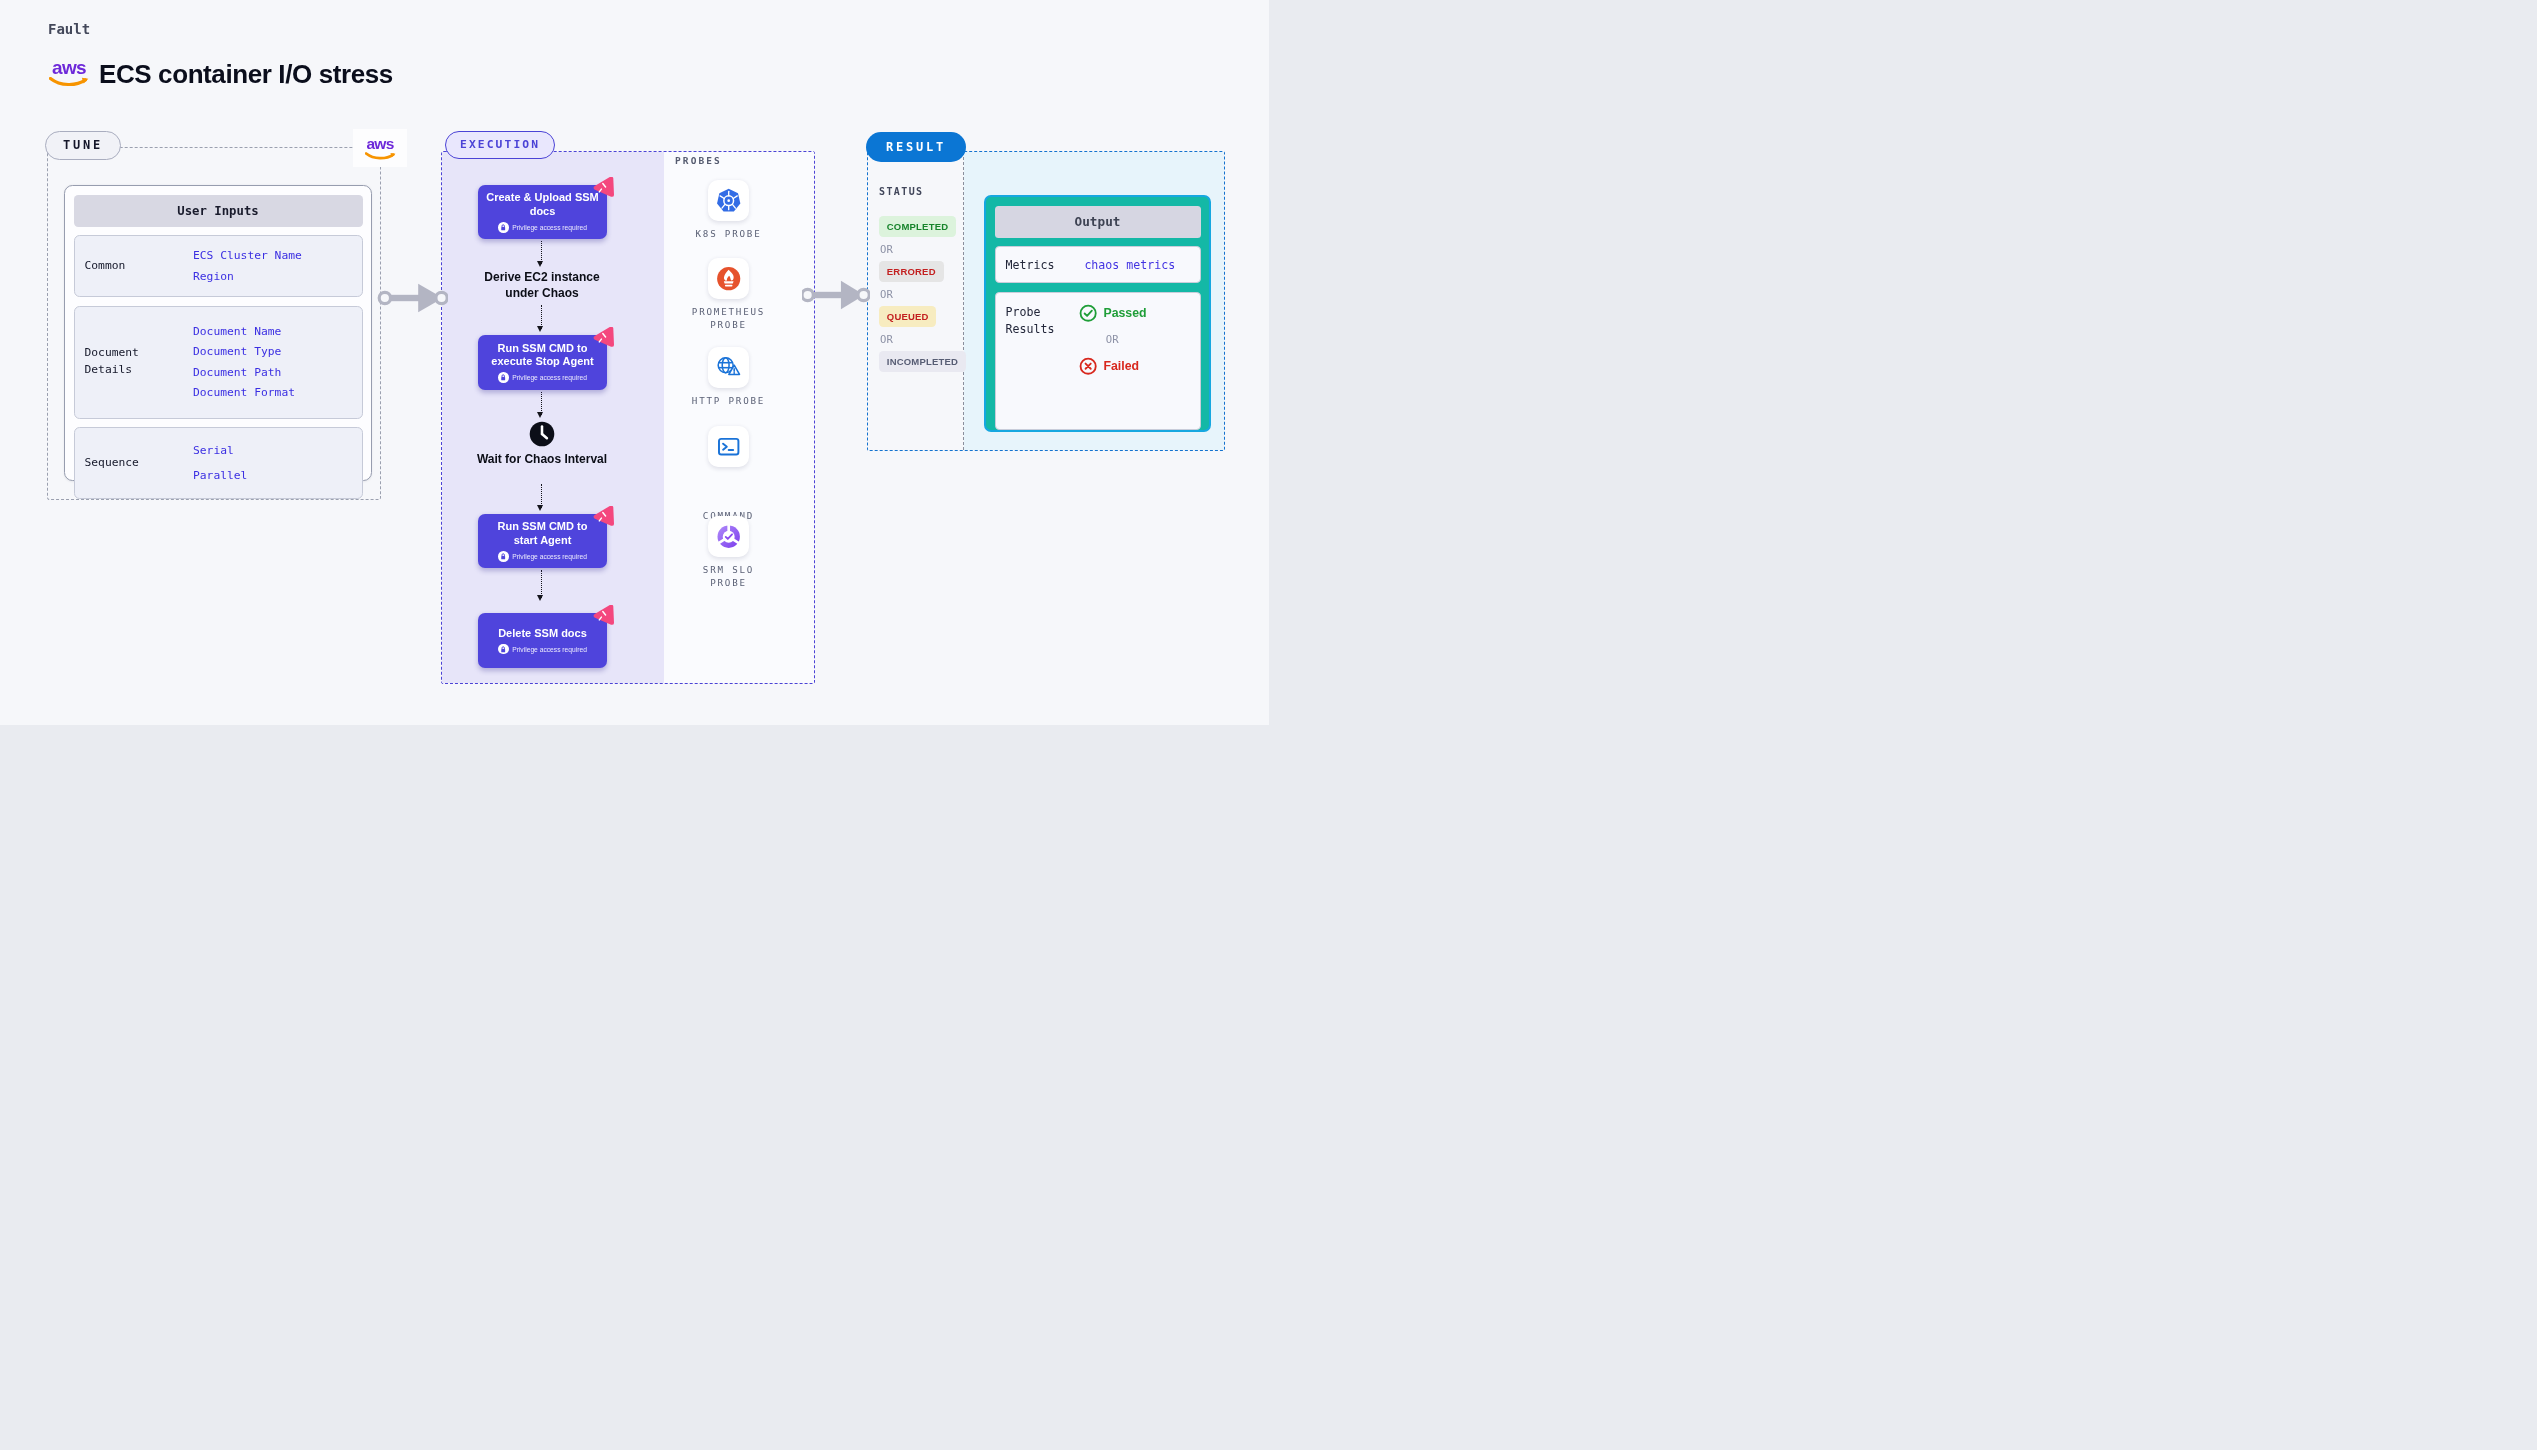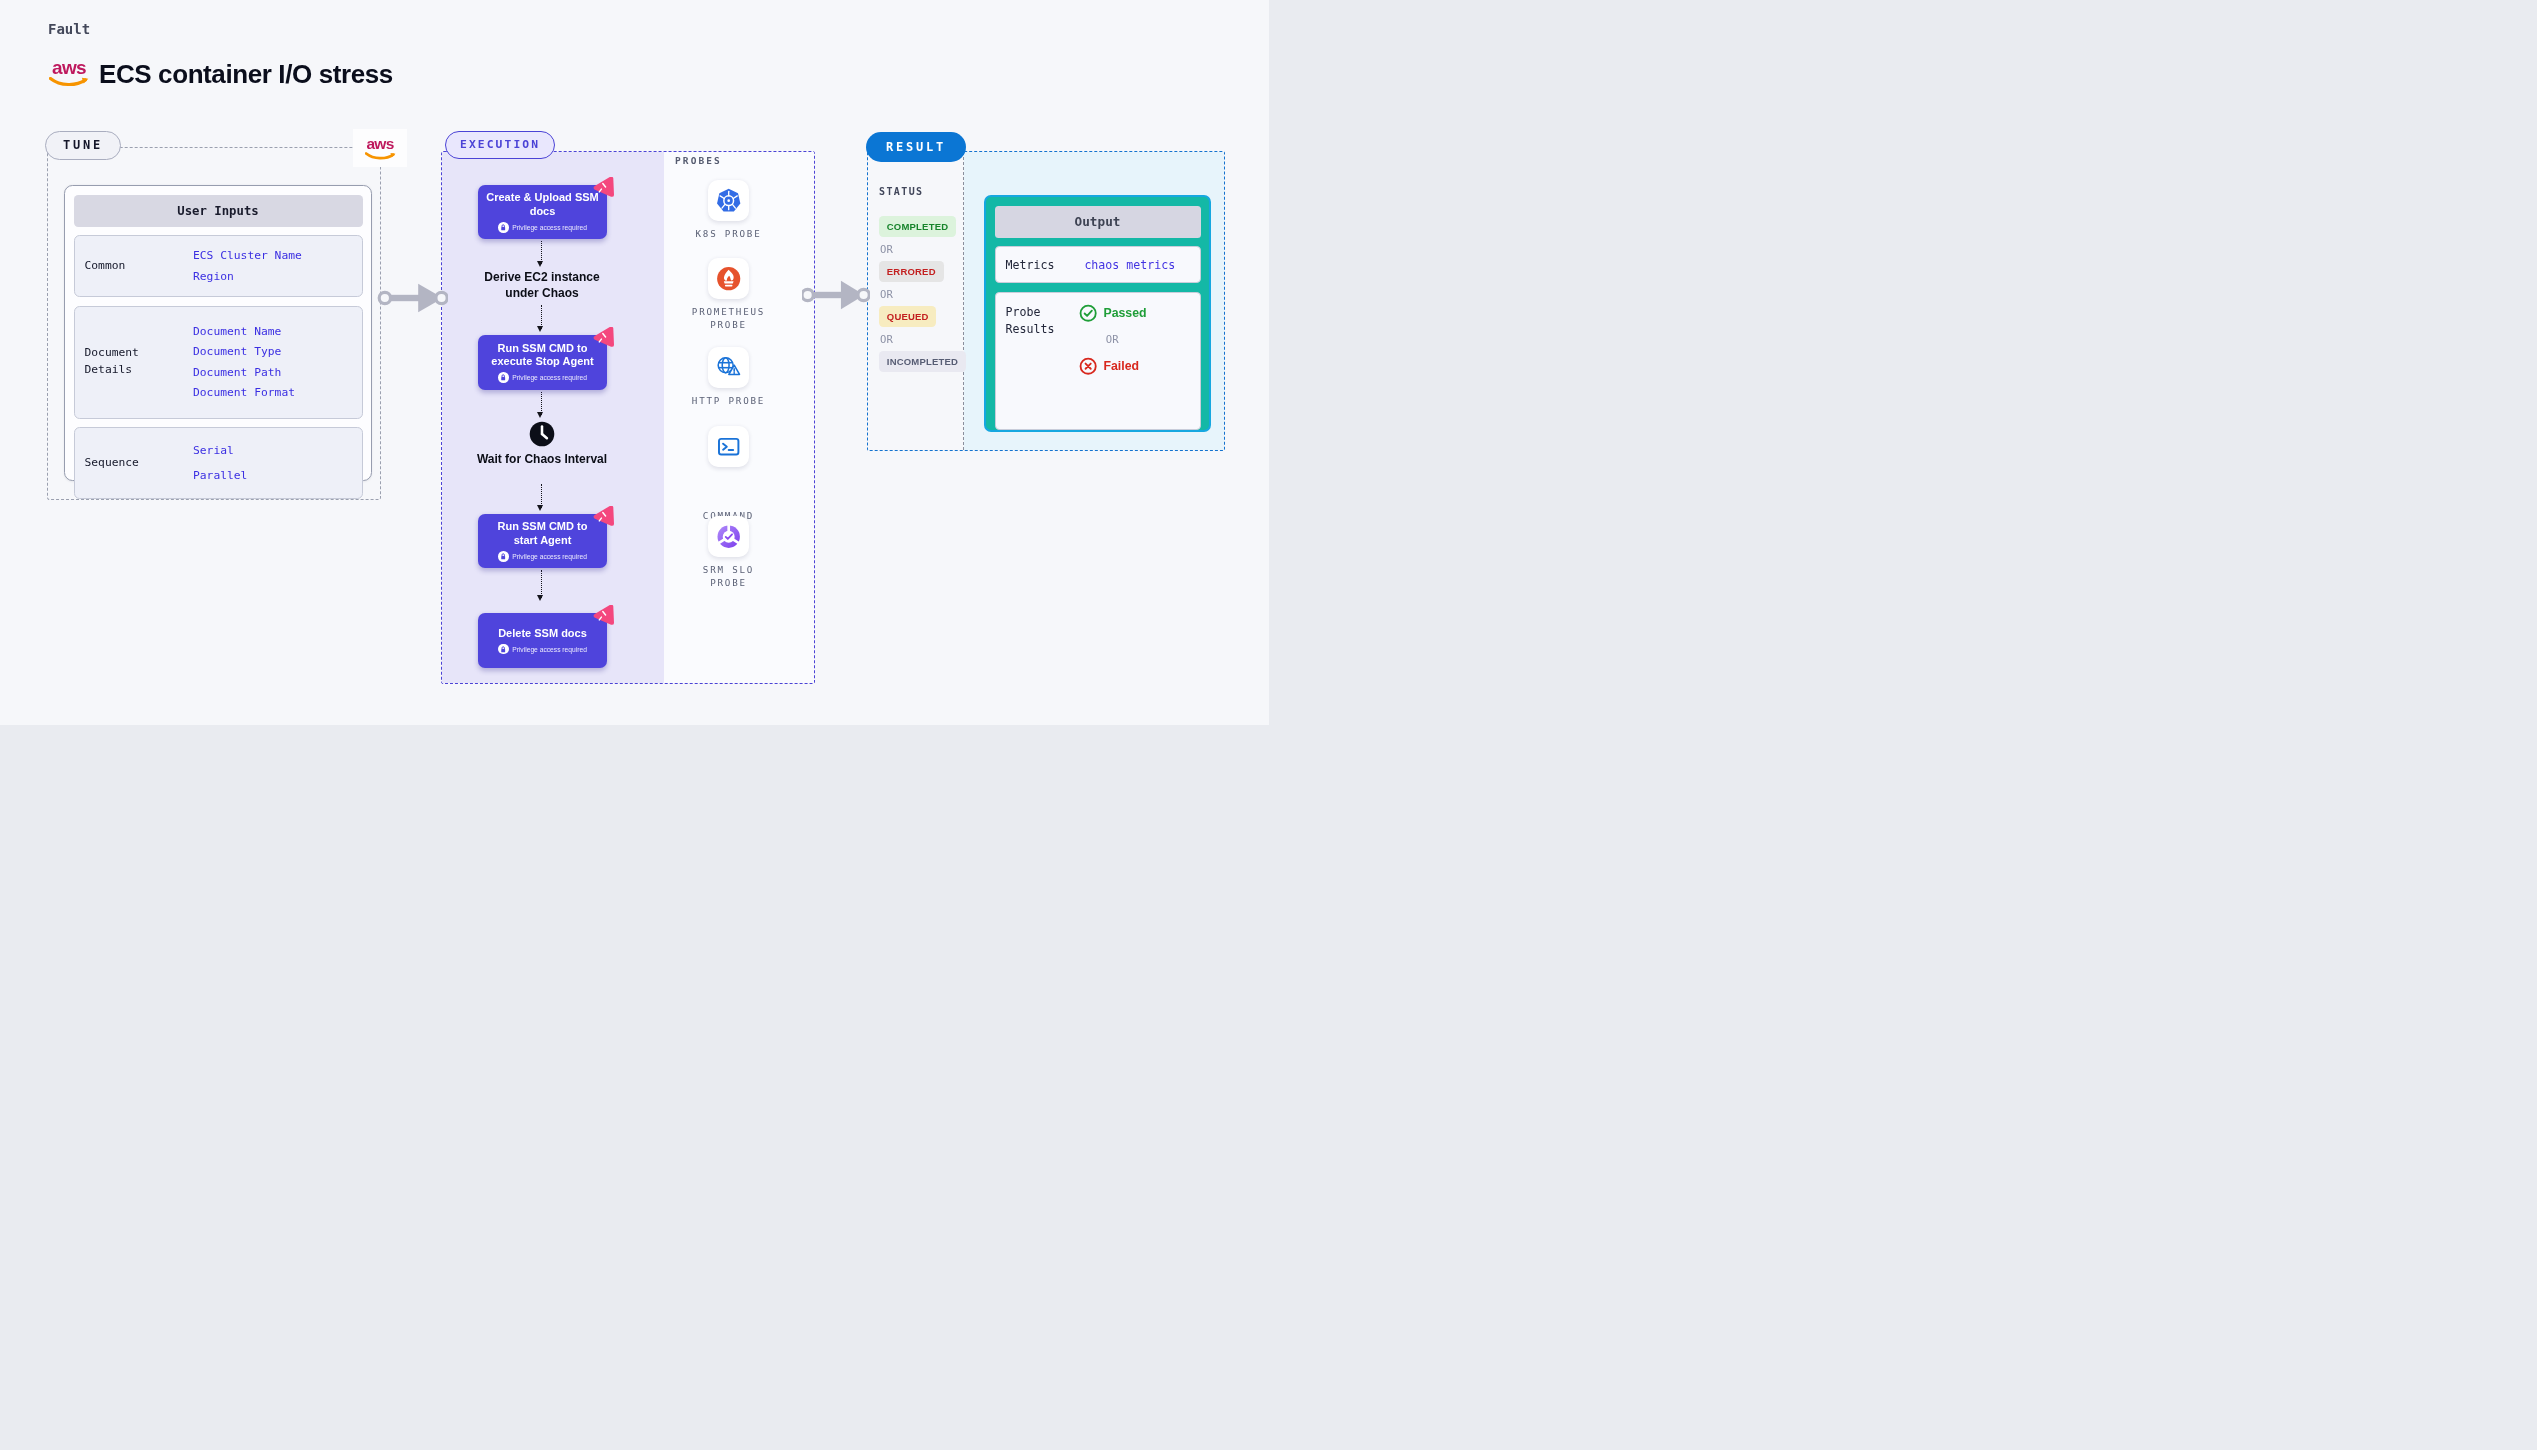--- a/index.html
+++ b/index.html
@@ -4,21 +4,21 @@
 <style>
   html,body{margin:0;padding:0;background:#e9ebf0;}
   .canvas{position:relative;width:1269px;height:725px;background:#f6f7fa;overflow:hidden;
           font-family:"Liberation Sans",sans-serif;}
   .abs{position:absolute;}
   .mono{font-family:"DejaVu Sans Mono",monospace;}
 
   
   .kicker{left:48px;top:21px;font-size:14px;font-weight:bold;color:#43485a;}
   .aws-main{left:48px;top:58px;display:flex;flex-direction:column;align-items:center;width:42px;}
-  .aws-word{font-weight:800;font-size:19px;color:#be185d;letter-spacing:-0.7px;line-height:1;}
+  .aws-word{font-weight:800;font-size:19px;color:#6d28d9;letter-spacing:-0.7px;line-height:1;}
   .page-title{left:99px;top:59px;font-size:26px;font-weight:800;color:#0b0e1c;letter-spacing:-0.4px;}
 
   
   .pill{border-radius:17px;font-weight:bold;z-index:5;display:flex;align-items:center;justify-content:center;}
   .tune-pill{left:45px;top:131px;padding:6.4px 17px;background:#f1f2f7;border:1.4px solid #a9adbf;
              color:#15172a;font-size:12px;letter-spacing:2.8px;}
   .exec-pill{left:445px;top:131px;padding:6.4px 14px;background:#e9e7fd;border:1.8px solid #4b43d6;
              color:#4b43d6;font-size:11.3px;letter-spacing:2.1px;}
   .result-pill{left:866px;top:132px;padding:7.8px 20px;background:#0b76d4;border:none;
              color:#ffffff;font-size:12px;letter-spacing:2.8px;}

